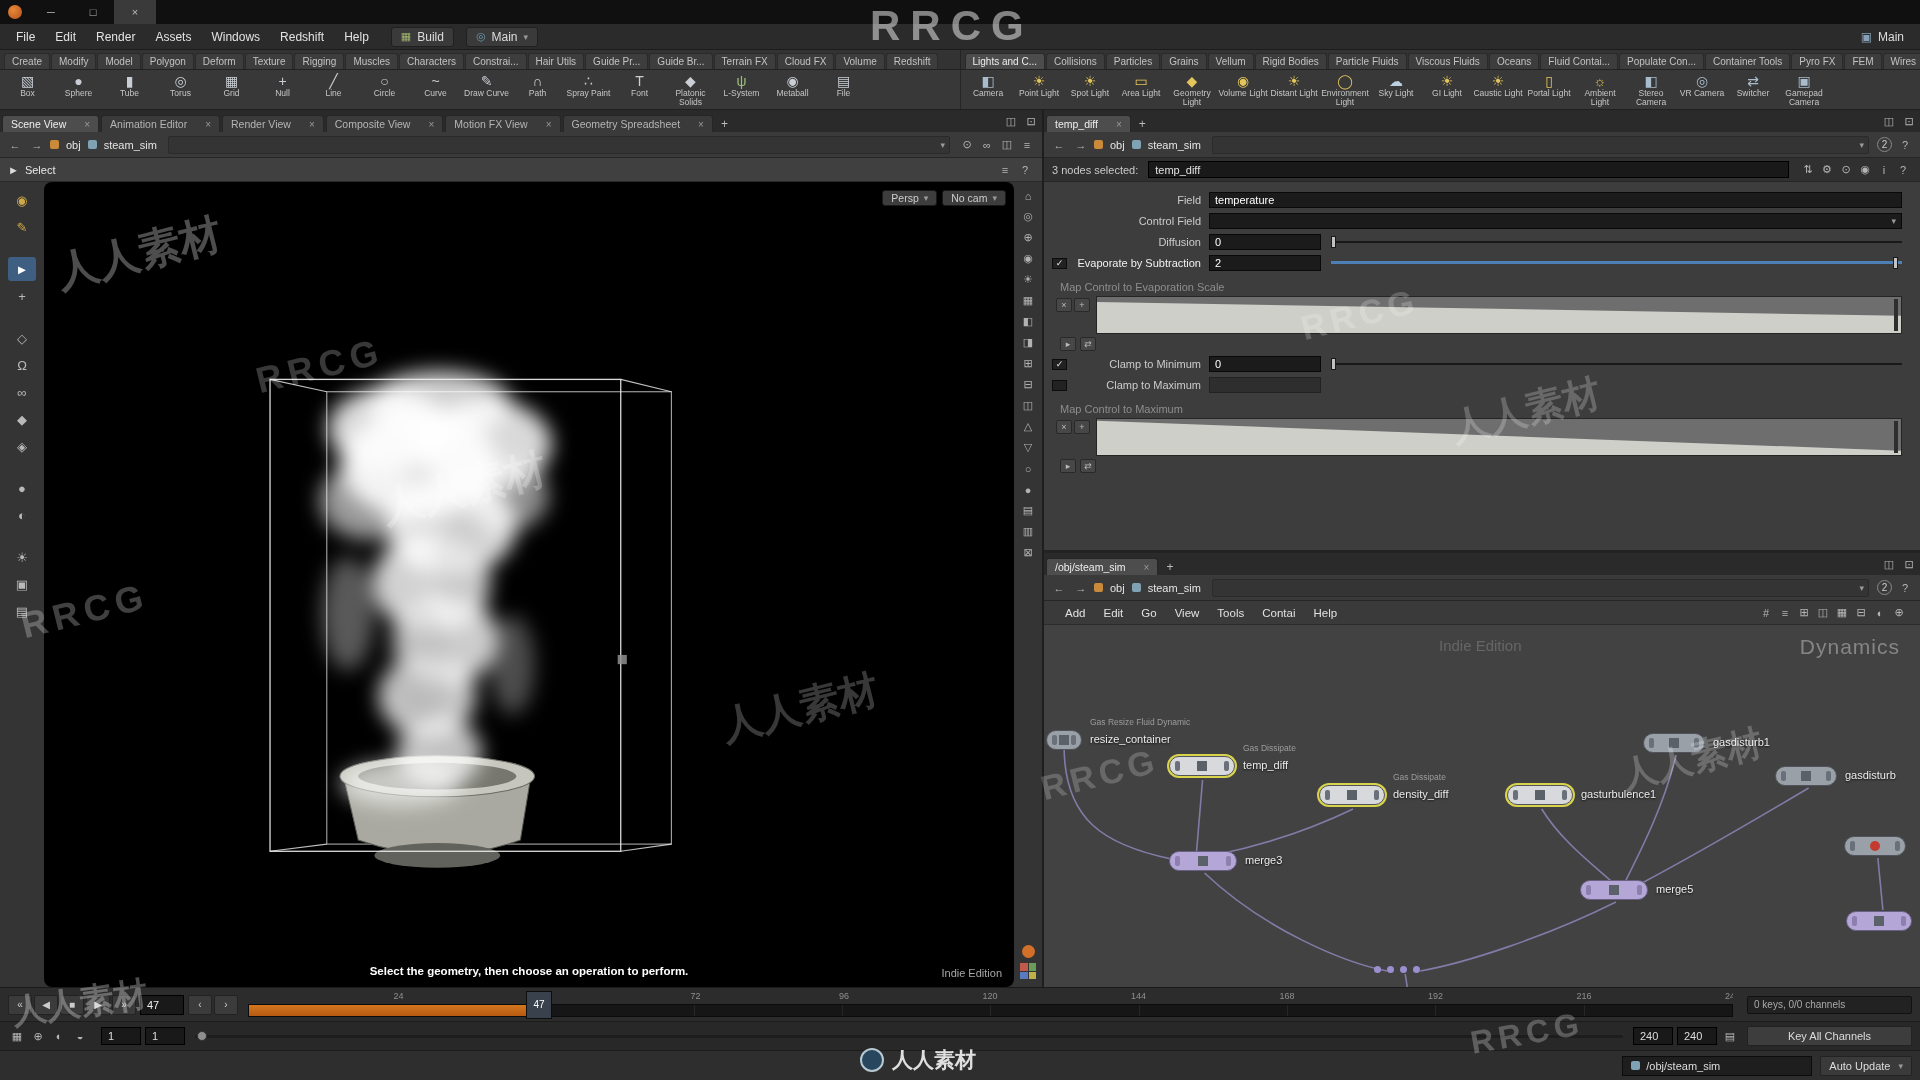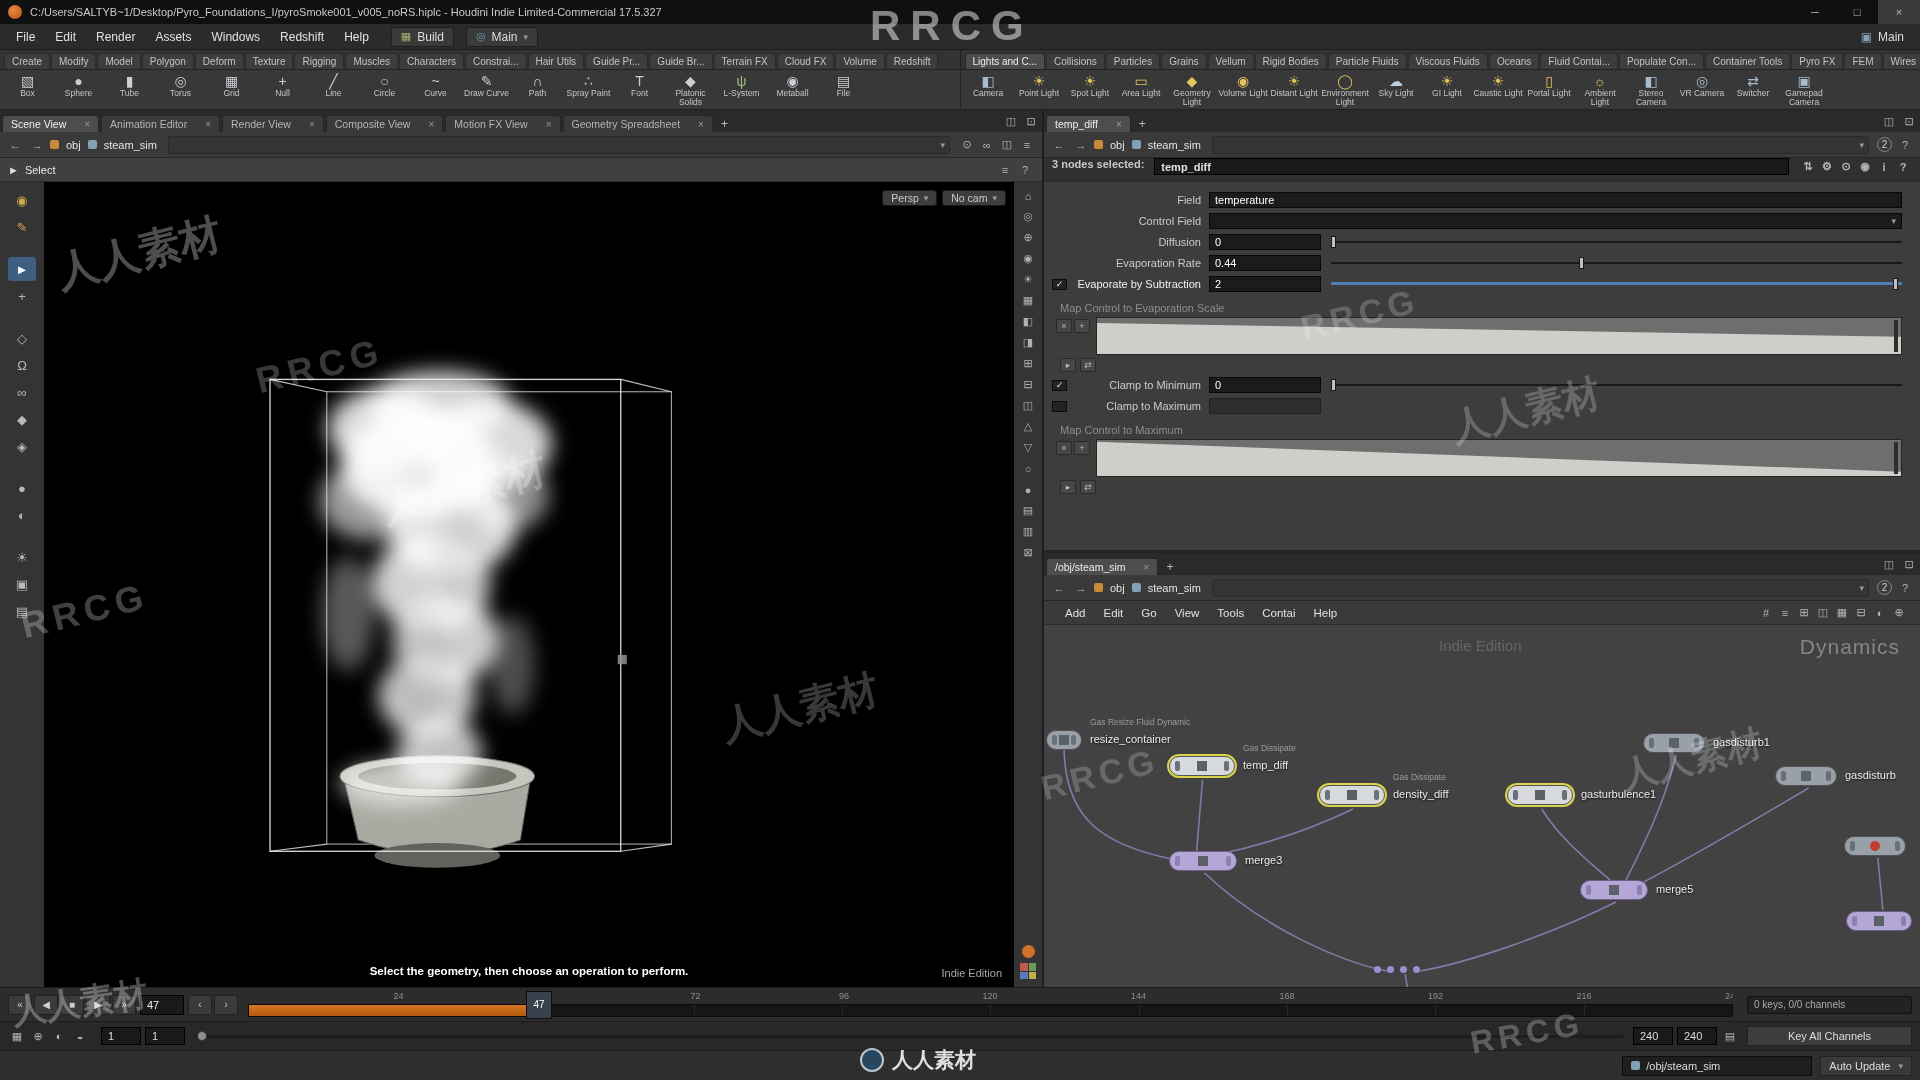--- a/index.html
+++ b/index.html
@@ -60,40 +60,40 @@
 
   
   .vp-toolbar{height:24px;background:#404040;display:flex;align-items:center;padding:0 8px;gap:6px;border-bottom:1px solid #2a2a2a;}
   .vpt-cursor{color:#ddd;font-size:11px;}
   .vpt-label{font-size:11px;color:#e8e8e8;}
   .vp-body{flex:1;display:flex;min-height:0;}
   .left-tools{width:44px;background:#343434;display:flex;flex-direction:column;align-items:center;padding-top:6px;gap:3px;}
   .lt-icon{width:28px;height:24px;display:flex;align-items:center;justify-content:center;color:#b9b9b9;font-size:13px;border-radius:3px;flex:none;}
   .lt-icon[data-active="true"]{background:#3f5f82;color:#fff;}
   .lt-icon[data-name="separator"]{height:12px;}
-  .viewport{flex:1;position:relative;background:#000;overflow:hidden;}
+  .viewport{flex:1;position:relative;background:#000;overflow:hidden;border-radius:8px;}
   .vp-svg{position:absolute;inset:0;width:100%;height:100%;}
   .vp-cams{position:absolute;top:8px;right:8px;display:flex;gap:5px;}
   .vp-cam{display:flex;gap:5px;align-items:center;background:#3d3d3d;border:1px solid #191919;border-radius:3px;color:#ccc;font-size:10.5px;padding:1px 8px;}
   .vp-hint{position:absolute;bottom:10px;left:0;right:0;text-align:center;color:#fff;font-size:11.5px;font-weight:bold;}
   .vp-edition{position:absolute;bottom:8px;right:12px;color:#a8a8a8;font-size:11px;}
   .right-tools{width:28px;background:#343434;display:flex;flex-direction:column;align-items:center;padding:4px 0;gap:2px;}
   .rt-icon{width:22px;height:19px;display:flex;align-items:center;justify-content:center;color:#b2b2b2;font-size:11px;flex:none;}
   .rt-spacer{flex:1;}
   .rt-orange{width:13px;height:13px;border-radius:50%;background:#d2702a;margin:3px 0;flex:none;}
   .rt-grid{width:16px;height:16px;display:grid;grid-template-columns:1fr 1fr;grid-template-rows:1fr 1fr;gap:1px;margin-bottom:4px;flex:none;}
   .rt-grid i{display:block;}
   .rt-grid i:nth-child(1){background:#c05a4a;}
   .rt-grid i:nth-child(2){background:#6a9c5a;}
   .rt-grid i:nth-child(3){background:#5a7ac0;}
   .rt-grid i:nth-child(4){background:#c0b04a;}
 
   
   .param-pane{height:443px;display:flex;flex-direction:column;background:#3d3d3d;border-bottom:3px solid #232323;}
-  .param-header{height:24px;background:#303030;display:flex;align-items:flex-start;padding:0 8px;border-bottom:1px solid #262626;font-weight:bold;}
+  .param-header{height:24px;background:#303030;display:flex;align-items:center;padding:0 8px;border-bottom:1px solid #262626;}
   .ph-info{font-size:11px;color:#c9c9c9;white-space:nowrap;}
   .ph-field{flex:1;height:17px;background:#191919;border:1px solid #000;margin:0 10px;display:flex;align-items:center;padding:0 6px;font-size:11px;color:#e2e2e2;}
   .ph-icons{display:flex;gap:1px;}
   .param-body{flex:1;padding:8px 4px 0 6px;overflow:hidden;}
   .prow{display:flex;align-items:center;height:20px;margin-bottom:1px;}
   .pcb{width:15px;height:11px;margin:0 4px 0 2px;flex:none;}
   .pcb.none{visibility:hidden;}
   .pcb.unchecked,.pcb.checked{background:#222;border:1px solid #0c0c0c;display:flex;align-items:center;justify-content:center;}
   .ptick{color:#e8e8e8;font-size:9px;line-height:1;}
   .plabel{width:138px;text-align:right;font-size:11px;color:#cbcbcb;flex:none;padding-right:8px;white-space:nowrap;overflow:hidden;}
@@ -187,21 +187,20 @@
   .wm-logo .circ{width:24px;height:24px;border-radius:50%;background:#274b66;border:2px solid #cfe3ee;}
   .wm-logo .txt{font-size:21px;color:#fff;font-weight:bold;}
 </style>
 </head>
 <body>
 
 <div id="app" data-name="houdini-window">
 
   <div class="titlebar" data-name="title-bar">
     <span class="tb-appicon" data-name="houdini-app-icon"></span>
-    <span class="tb-title" data-name="window-title">C:/Users/SALTYB~1/Desktop/Pyro_Foundations_I/pyroSmoke001_v005_noRS.hiplc - Houdini Indie Limited-Commercial 17.5.327</span>
     <div class="tb-btns">
       <div class="tb-btn" data-name="minimize-button">─</div>
       <div class="tb-btn" data-name="maximize-button">□</div>
       <div class="tb-btn close" data-name="close-button">×</div>
     </div>
   </div>
 
   <div class="menubar" data-name="menu-bar">
     <div style="display:flex">
 
@@ -825,31 +824,20 @@
             <span class="pcb none" data-name="param-spacer"></span>
             <span class="plabel" data-name="param-label">Diffusion</span>
             <div class="pinput num" data-name="diffusion-input">
                 <span class="ptext">0</span>
               </div>
             <div class="pslider" data-name="diffusion-slider">
                 <div class="ptrack"></div>
                 <div class="phandle" style="left:0.5%"></div>
               </div>
           </div>
-          <div class="prow" data-name="param-row-evaporation-rate">
-            <span class="pcb none" data-name="param-spacer"></span>
-            <span class="plabel" data-name="param-label">Evaporation Rate</span>
-            <div class="pinput num" data-name="evaporation-rate-input">
-                <span class="ptext">0.44</span>
-              </div>
-            <div class="pslider" data-name="evaporation-rate-slider">
-                <div class="ptrack"></div>
-                <div class="phandle" style="left:44%"></div>
-              </div>
-          </div>
           <div class="prow" data-name="param-row-evaporate-by-subtraction">
             <span class="pcb checked" data-name="evaporate-by-subtraction-checkbox">
                 <span class="ptick">✓</span>
               </span>
             <span class="plabel bright" data-name="param-label">Evaporate by Subtraction</span>
             <div class="pinput num" data-name="evaporate-by-subtraction-input">
                 <span class="ptext">2</span>
               </div>
             <div class="pslider" data-name="evaporate-by-subtraction-slider">
                 <div class="ptrack hl"></div>

